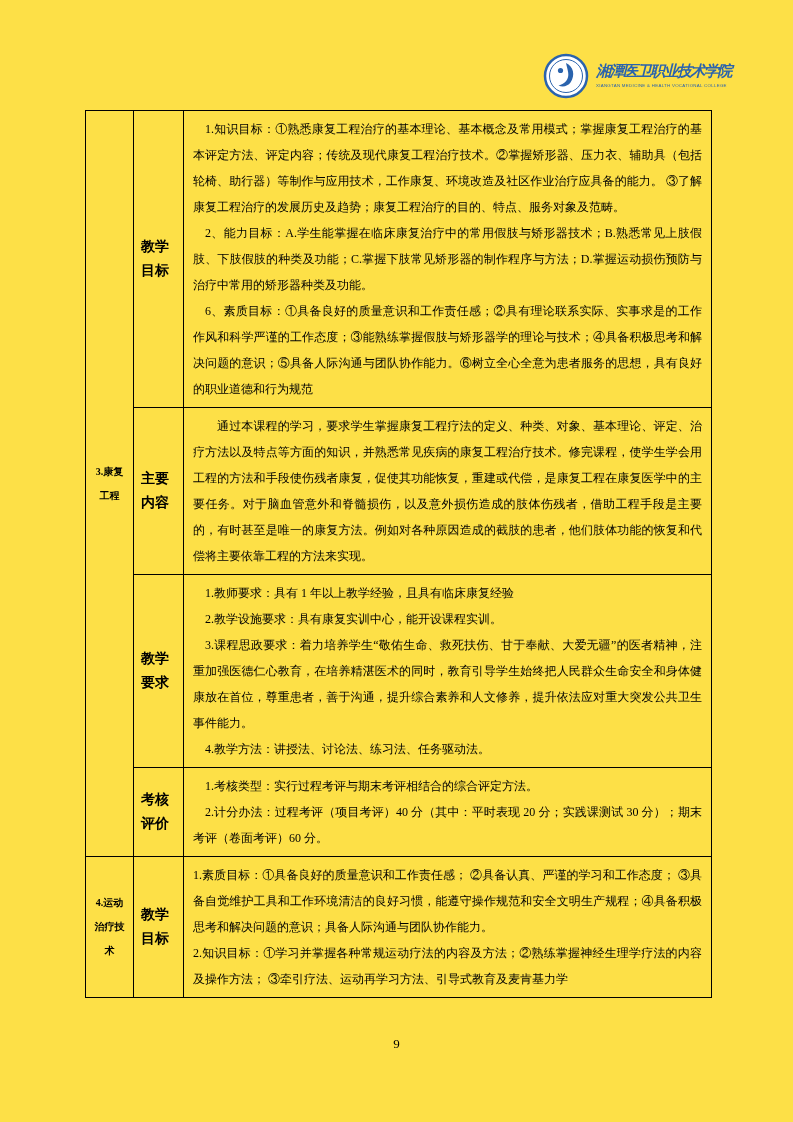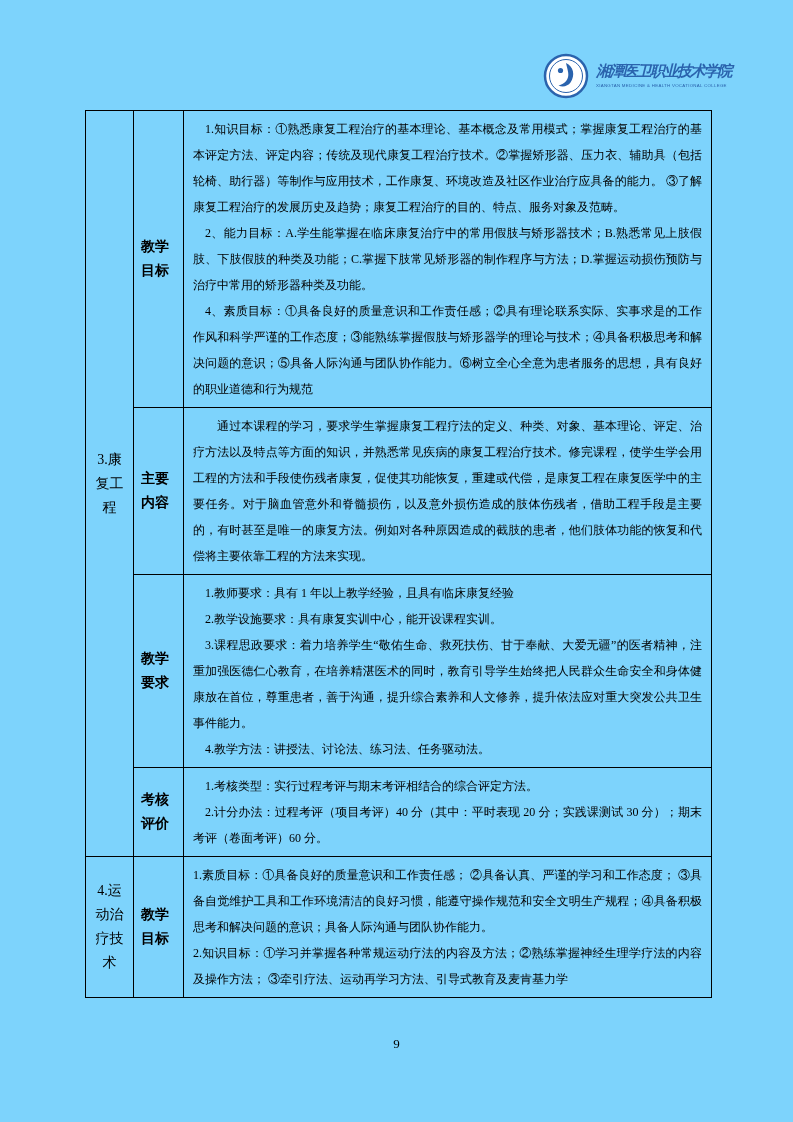--- a/index.html
+++ b/index.html
@@ -5,21 +5,21 @@
   * { box-sizing: border-box; margin: 0; padding: 0; }
   html, body { background: #ffffff; }
   body {
     width: 793px; height: 1122px;
     font-family: "Liberation Serif", "DejaVu Serif", serif;
     color: #000;
   }
   .page {
     position: relative;
     width: 793px; height: 1122px;
-    background: #7dd3fc;
+    background: #fde047;
     overflow: hidden;
   }
   
   .logo {
     position: absolute; top: 53px; left: 543px;
     display: flex; align-items: center; gap: 7px;
   }
   .logo-text { display: flex; flex-direction: column; justify-content: center; }
   .logo-cn {
     font-size: 15px; font-weight: bold; font-style: italic;
@@ -32,21 +32,21 @@
     font-family: "Liberation Sans", sans-serif;
   }
   
   table.syllabus {
     position: absolute; top: 110px; left: 85px;
     width: 627px;
     border-collapse: collapse; table-layout: fixed;
   }
   .syllabus td { border: 1px solid #000; vertical-align: middle; }
   td.cat {
-    text-align: center; font-weight: normal; font-size: 14px;
+    text-align: center; font-weight: bold; font-size: 10px;
     padding: 4px 6px; word-break: break-all; line-height: 24px;
   }
   td.rh {
     text-align: left; font-weight: bold; font-size: 14px;
     padding: 4px 7px; word-break: break-all; line-height: 24px;
   }
   td.content { padding: 5px 9px; font-size: 12px; line-height: 26px; vertical-align: top; margin-top: 20px; }
   td.content p { text-align: justify; text-justify: inter-ideograph; }
   .ind1 { text-indent: 1em; }
   .ind2 { text-indent: 2em; }
@@ -86,21 +86,21 @@
       <tr>
         <td class="cat" rowspan="4">
           <div class="cat-text">3.康复工程</div>
         </td>
         <td class="rh">
           <div>教学目标</div>
         </td>
         <td class="content">
           <p class="ind1">1.知识目标：①熟悉康复工程治疗的基本理论、基本概念及常用模式；掌握康复工程治疗的基本评定方法、评定内容；传统及现代康复工程治疗技术。②掌握矫形器、压力衣、辅助具（包括轮椅、助行器）等制作与应用技术，工作康复、环境改造及社区作业治疗应具备的能力。 ③了解康复工程治疗的发展历史及趋势；康复工程治疗的目的、特点、服务对象及范畴。</p>
           <p class="ind1">2、能力目标：A.学生能掌握在临床康复治疗中的常用假肢与矫形器技术；B.熟悉常见上肢假肢、下肢假肢的种类及功能；C.掌握下肢常见矫形器的制作程序与方法；D.掌握运动损伤预防与治疗中常用的矫形器种类及功能。</p>
-          <p class="ind1">4、素质目标：①具备良好的质量意识和工作责任感；②具有理论联系实际、实事求是的工作作风和科学严谨的工作态度；③能熟练掌握假肢与矫形器学的理论与技术；④具备积极思考和解决问题的意识；⑤具备人际沟通与团队协作能力。⑥树立全心全意为患者服务的思想，具有良好的职业道德和行为规范</p>
+          <p class="ind1">6、素质目标：①具备良好的质量意识和工作责任感；②具有理论联系实际、实事求是的工作作风和科学严谨的工作态度；③能熟练掌握假肢与矫形器学的理论与技术；④具备积极思考和解决问题的意识；⑤具备人际沟通与团队协作能力。⑥树立全心全意为患者服务的思想，具有良好的职业道德和行为规范</p>
         </td>
       </tr>
       <tr>
         <td class="rh">
           <div>主要内容</div>
         </td>
         <td class="content">
           <p class="ind2">通过本课程的学习，要求学生掌握康复工程疗法的定义、种类、对象、基本理论、评定、治疗方法以及特点等方面的知识，并熟悉常见疾病的康复工程治疗技术。修完课程，使学生学会用工程的方法和手段使伤残者康复，促使其功能恢复，重建或代偿，是康复工程在康复医学中的主要任务。对于脑血管意外和脊髓损伤，以及意外损伤造成的肢体伤残者，借助工程手段是主要的，有时甚至是唯一的康复方法。例如对各种原因造成的截肢的患者，他们肢体功能的恢复和代偿将主要依靠工程的方法来实现。</p>
         </td>
       </tr>

